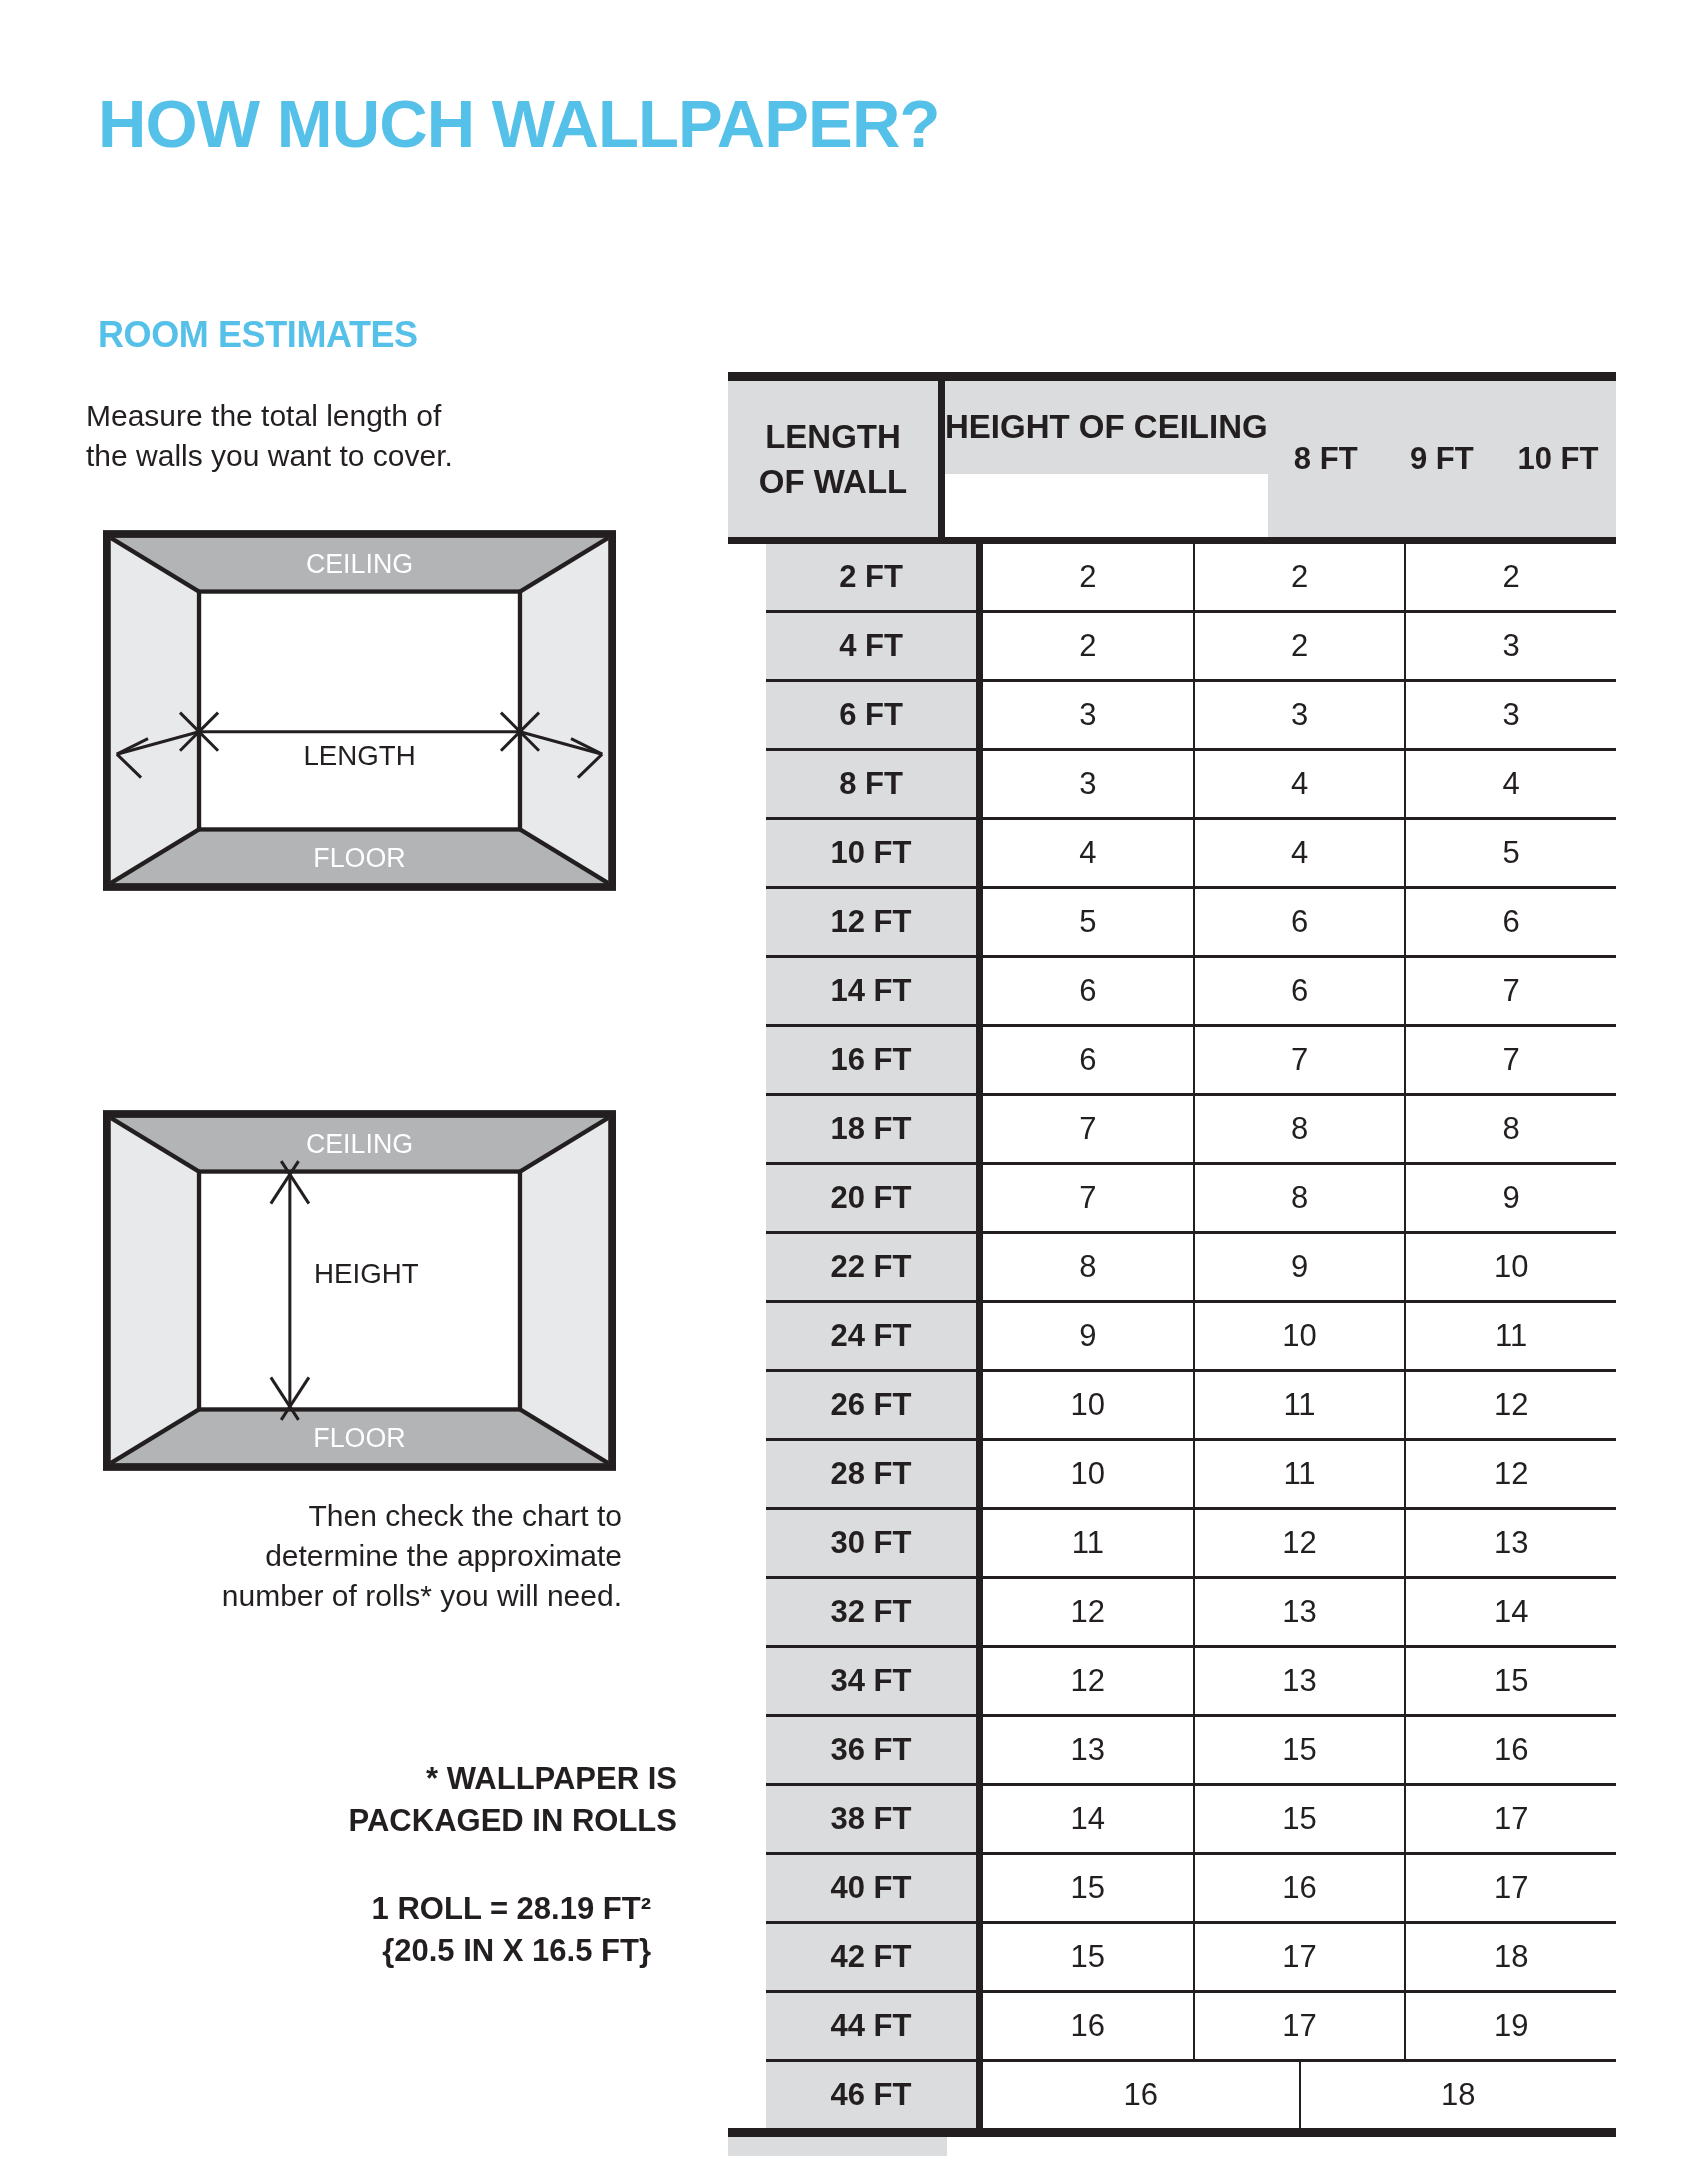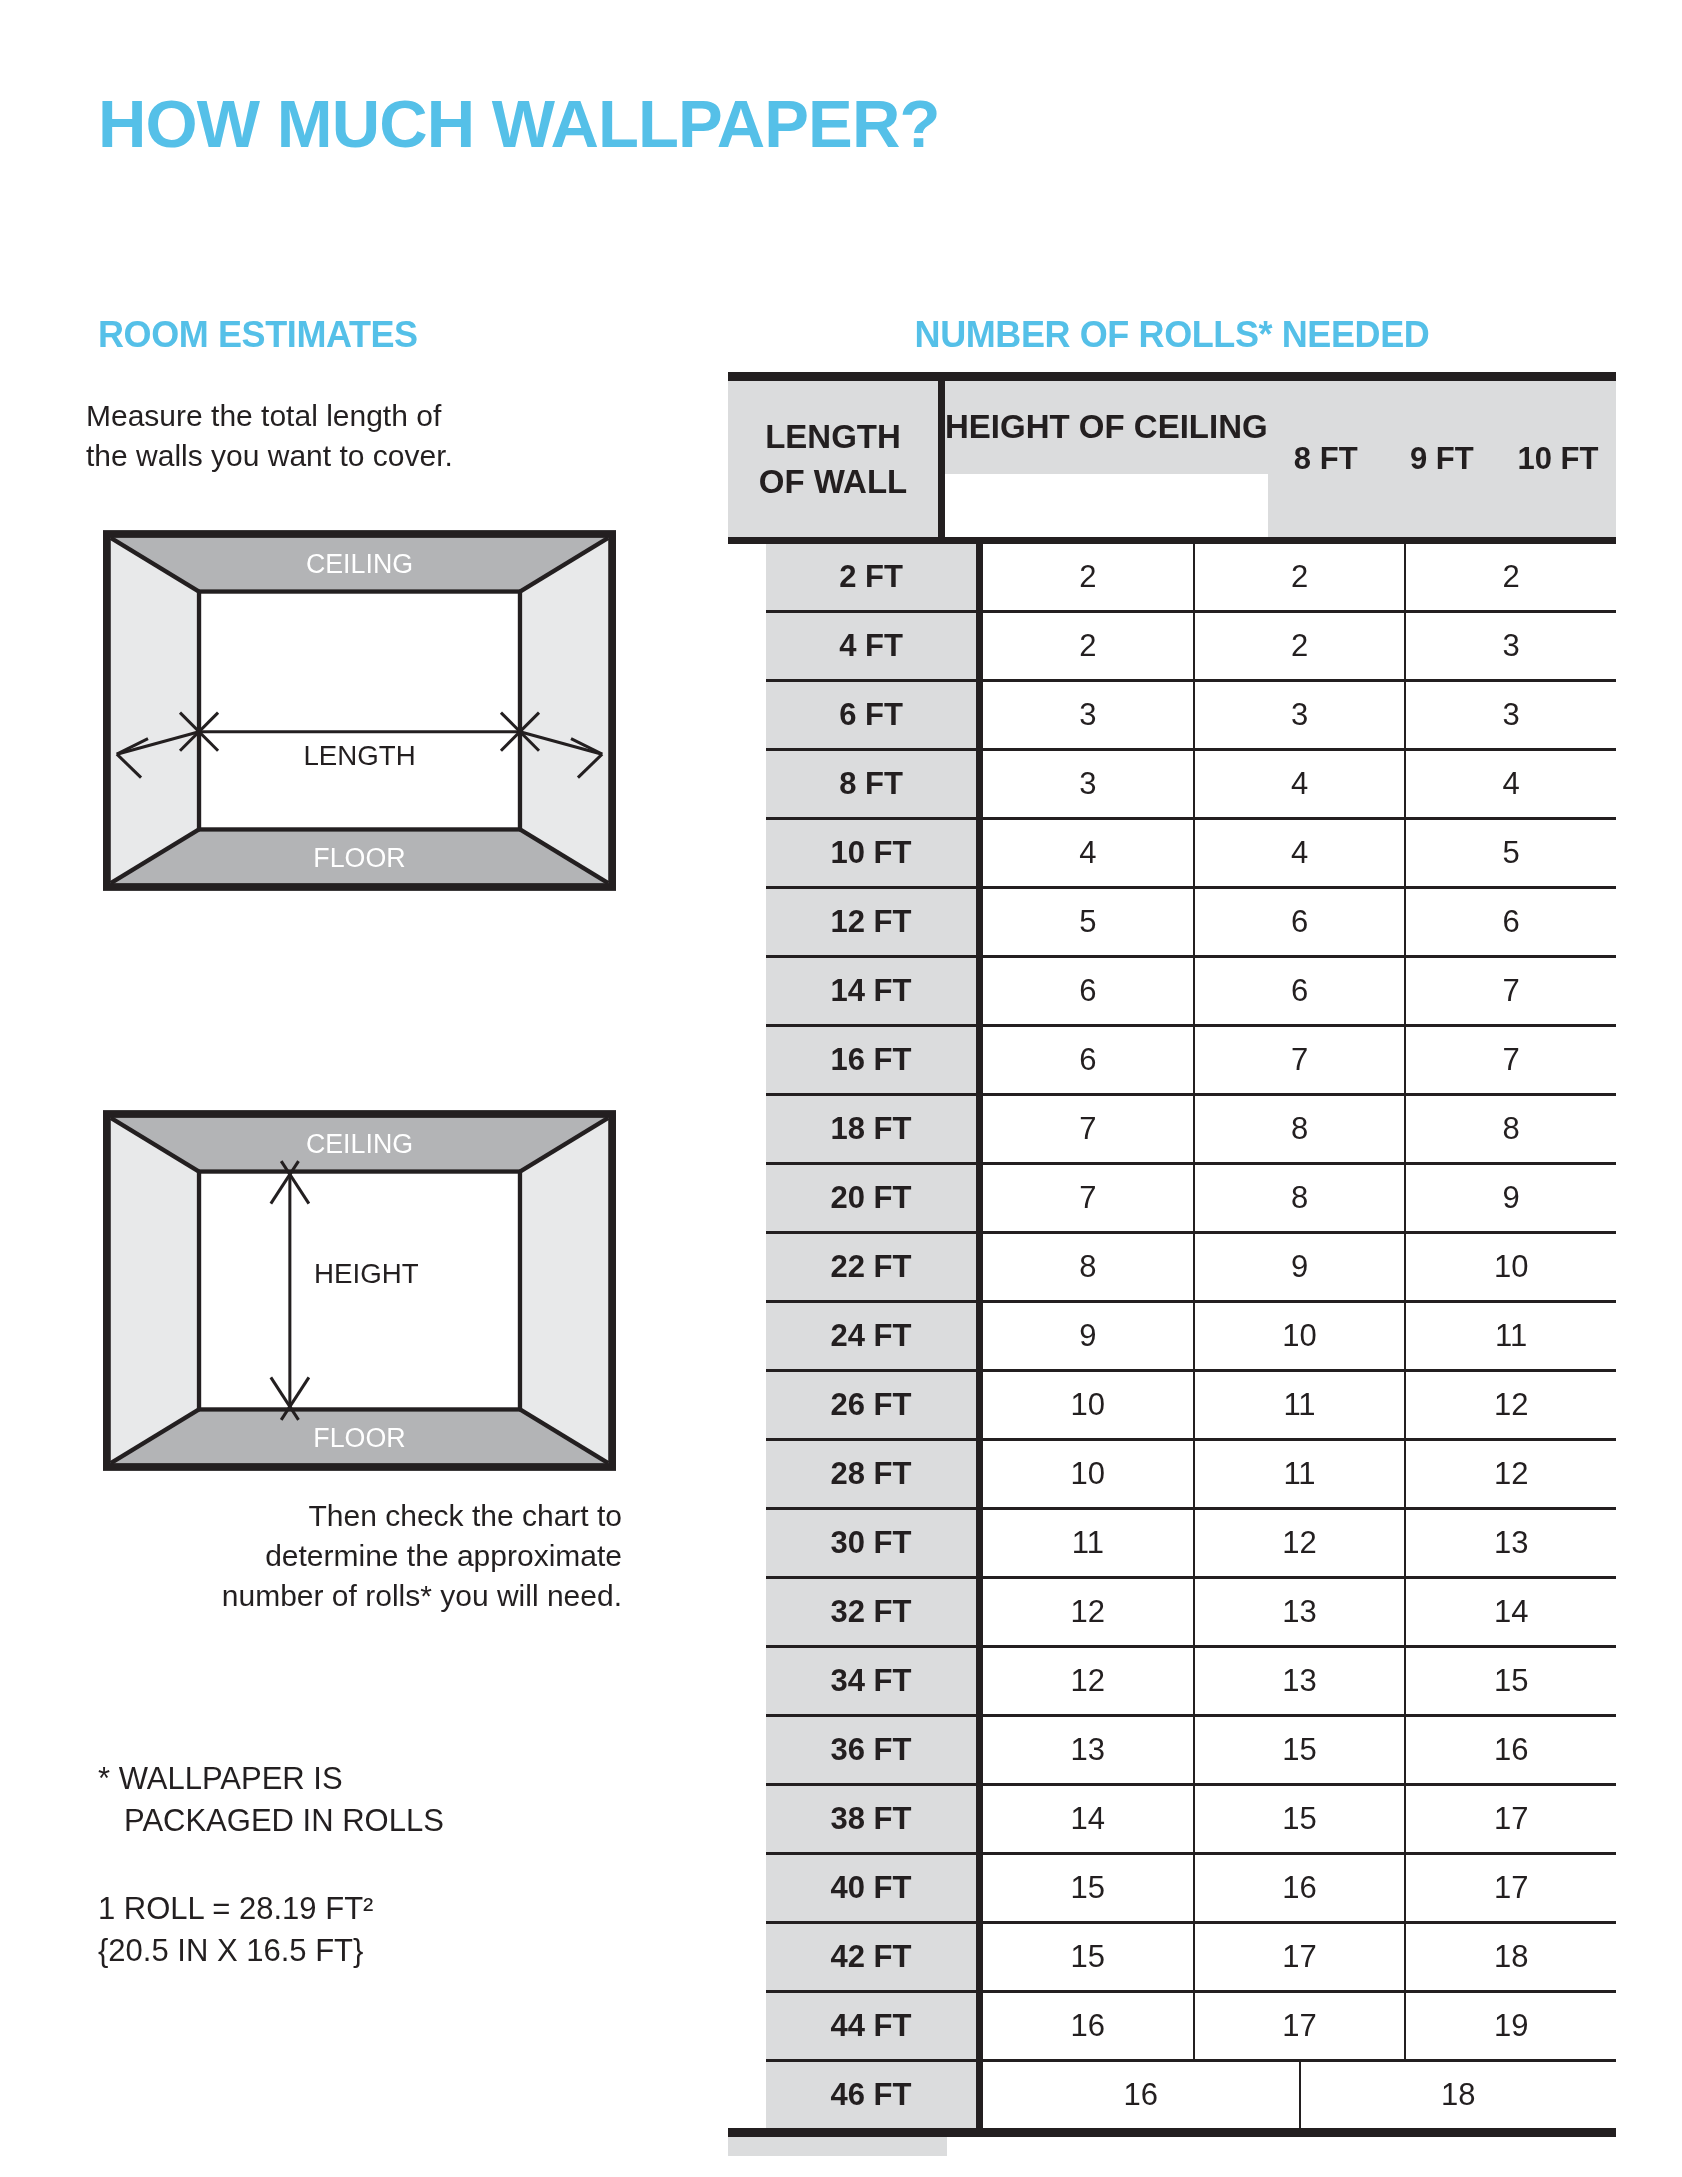--- a/index.html
+++ b/index.html
@@ -31,22 +31,23 @@
     left: 86px; width: 536px;
     font-size: 30px; line-height: 40px;
     white-space: pre-line; color: #231F20;
   }
   .step1 { top: 396px; }
   .step2 { top: 947px; }
   .step3 { top: 1496px; text-align: right; }
 
   .bold-note {
     left: 98px; width: 553px;
-    font-size: 31px; font-weight: normal; line-height: 42px;
+    font-size: 31px; font-weight: bold; line-height: 42px;
     color: #231F20;
+    text-align: right;
   }
   .footnote { top: 1758px; padding-left: 26px; text-indent: -26px; white-space: pre-line; }
   .roll-fact { top: 1888px; white-space: pre-line; }
 
   
   .diagram { width: 513px; height: 361px; }
   .diag1 { left: 103px; top: 530px; }
   .diag2 { left: 103px; top: 1110px; }
   svg text { font-family: "Liberation Sans", sans-serif; }
 
@@ -161,21 +162,20 @@
   <div class="abs body-text step3">Then check the chart to
 determine the approximate
 number of rolls* you will need.</div>
 
   <div class="abs bold-note footnote">* WALLPAPER IS
 PACKAGED IN ROLLS</div>
 
   <div class="abs bold-note roll-fact">1 ROLL = 28.19 FT²
 {20.5 IN X 16.5 FT}</div>
 
-  <div class="abs section-heading h-right">NUMBER OF ROLLS* NEEDED</div>
 
   <div class="abs rolls-table">
     <div class="bar"></div>
     <div class="thead">
       <div class="hleft">LENGTH
 OF WALL</div>
       <div class="vdiv-big"></div>
       <div class="hright">
         <div class="group-header">HEIGHT OF CEILING</div>
         <div class="thin-line"></div>

